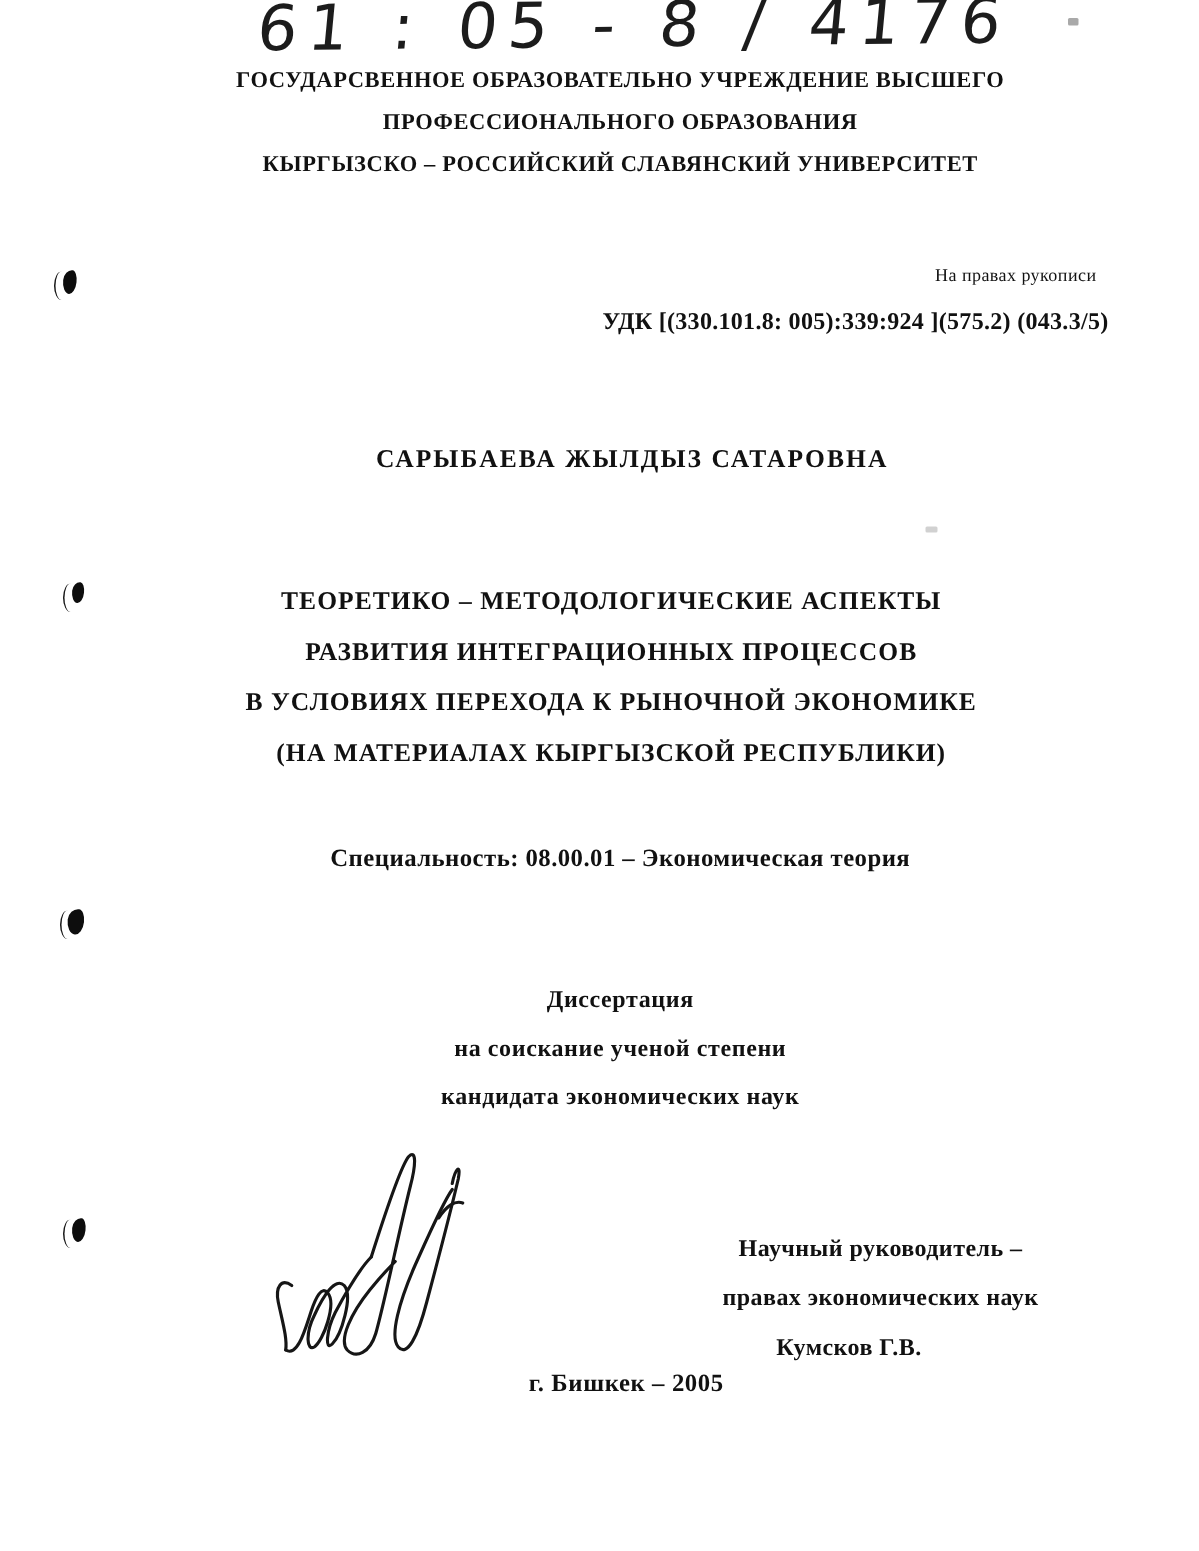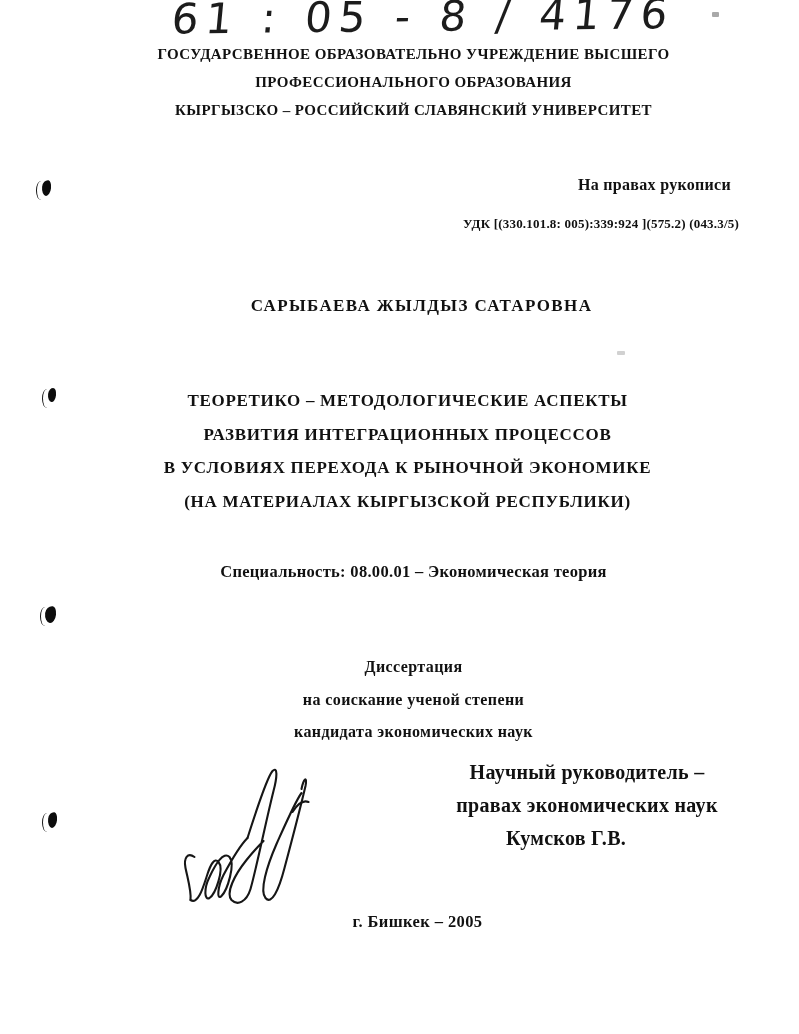--- a/index.html
+++ b/index.html
@@ -18,27 +18,27 @@
   .handwritten {
     top: -8px; left: 172px; width: 480px;
     font-family: "DejaVu Sans", sans-serif;
     font-size: 42px; font-weight: 400; color: #1c1c1c;
     letter-spacing: 7px; word-spacing: 2px; white-space: nowrap;
     transform: skewX(-6deg) rotate(-0.6deg);
   }
   
   .institution { top: 40px; font-size: 15px; font-weight: bold; line-height: 28px; letter-spacing: 0.4px; padding-left: 14px; }
   
-  .manuscript-note { top: 176px; right: 68px; font-size: 16px; font-weight: bold; letter-spacing: 0.3px; }
-  .udc { top: 216px; right: 60px; font-size: 13px; font-weight: bold; letter-spacing: 0.2px; }
+  .manuscript-note { top: 176px; right: 68px; font-size: 12px; font-weight: normal; letter-spacing: 0.3px; }
+  .udc { top: 206px; right: 60px; font-size: 16px; font-weight: bold; letter-spacing: 0.2px; }
   .author { top: 296px; font-size: 17px; font-weight: bold; letter-spacing: 1.4px; padding-left: 22px; }
   .title-block { top: 384px; font-size: 17px; font-weight: bold; line-height: 33.5px; letter-spacing: 0.7px; padding-left: 8px; }
   .specialty { top: 562px; font-size: 16.5px; font-weight: bold; letter-spacing: 0.3px; padding-left: 14px; }
   .dissertation-block { top: 651px; font-size: 16px; font-weight: bold; line-height: 32.5px; letter-spacing: 0.4px; padding-left: 14px; }
-  .supervisor-block { top: 756px; left: 428px; width: 318px; text-align: center; font-size: 20px; font-weight: bold; line-height: 33px; letter-spacing: 0.3px; }
+  .supervisor-block { top: 816px; left: 428px; width: 318px; text-align: center; font-size: 16px; font-weight: bold; line-height: 33px; letter-spacing: 0.3px; }
   .supervisor-name { padding-right: 42px; }
   .city-year { top: 912px; font-size: 16.5px; font-weight: bold; letter-spacing: 0.4px; padding-left: 18px; }
   
   .signature { top: 758px; left: 148px; }
   
   .mark { width: 20px; height: 26px; }
   .mark .arc {
     position: absolute; left: 0; top: 3px; width: 9px; height: 19px;
     border-left: 1.6px solid #151515; border-radius: 50% / 50%;
   }

